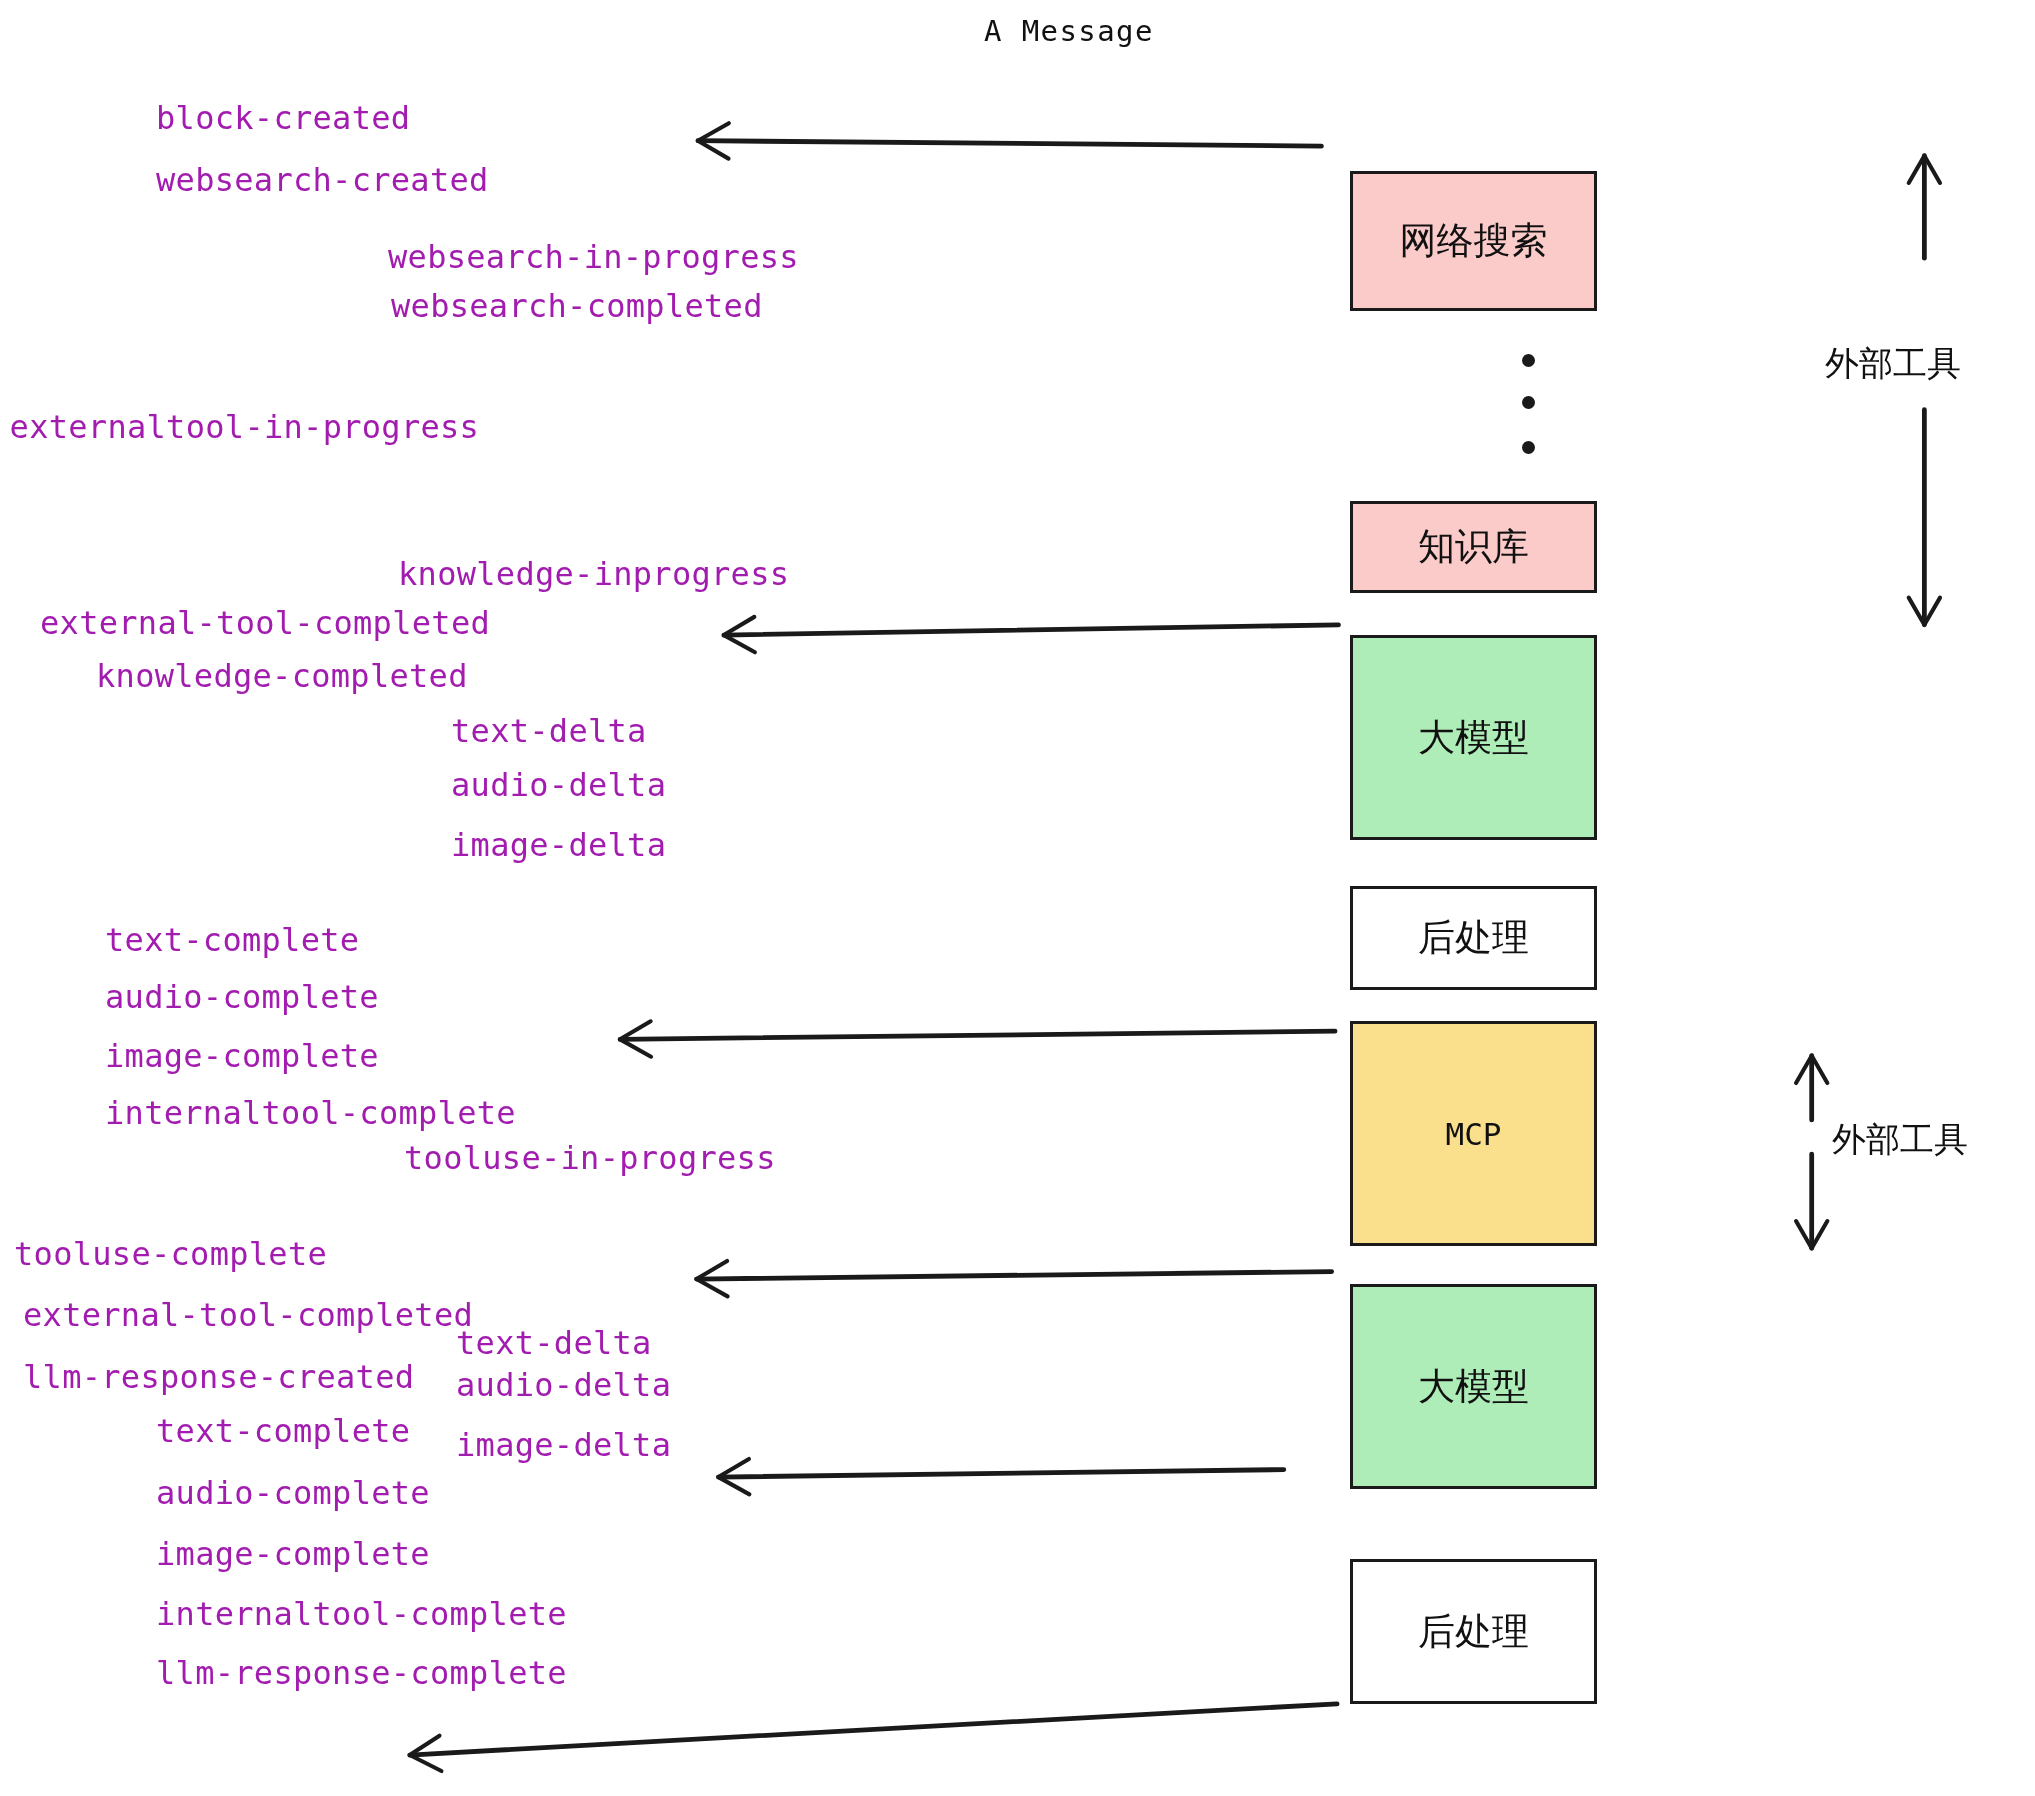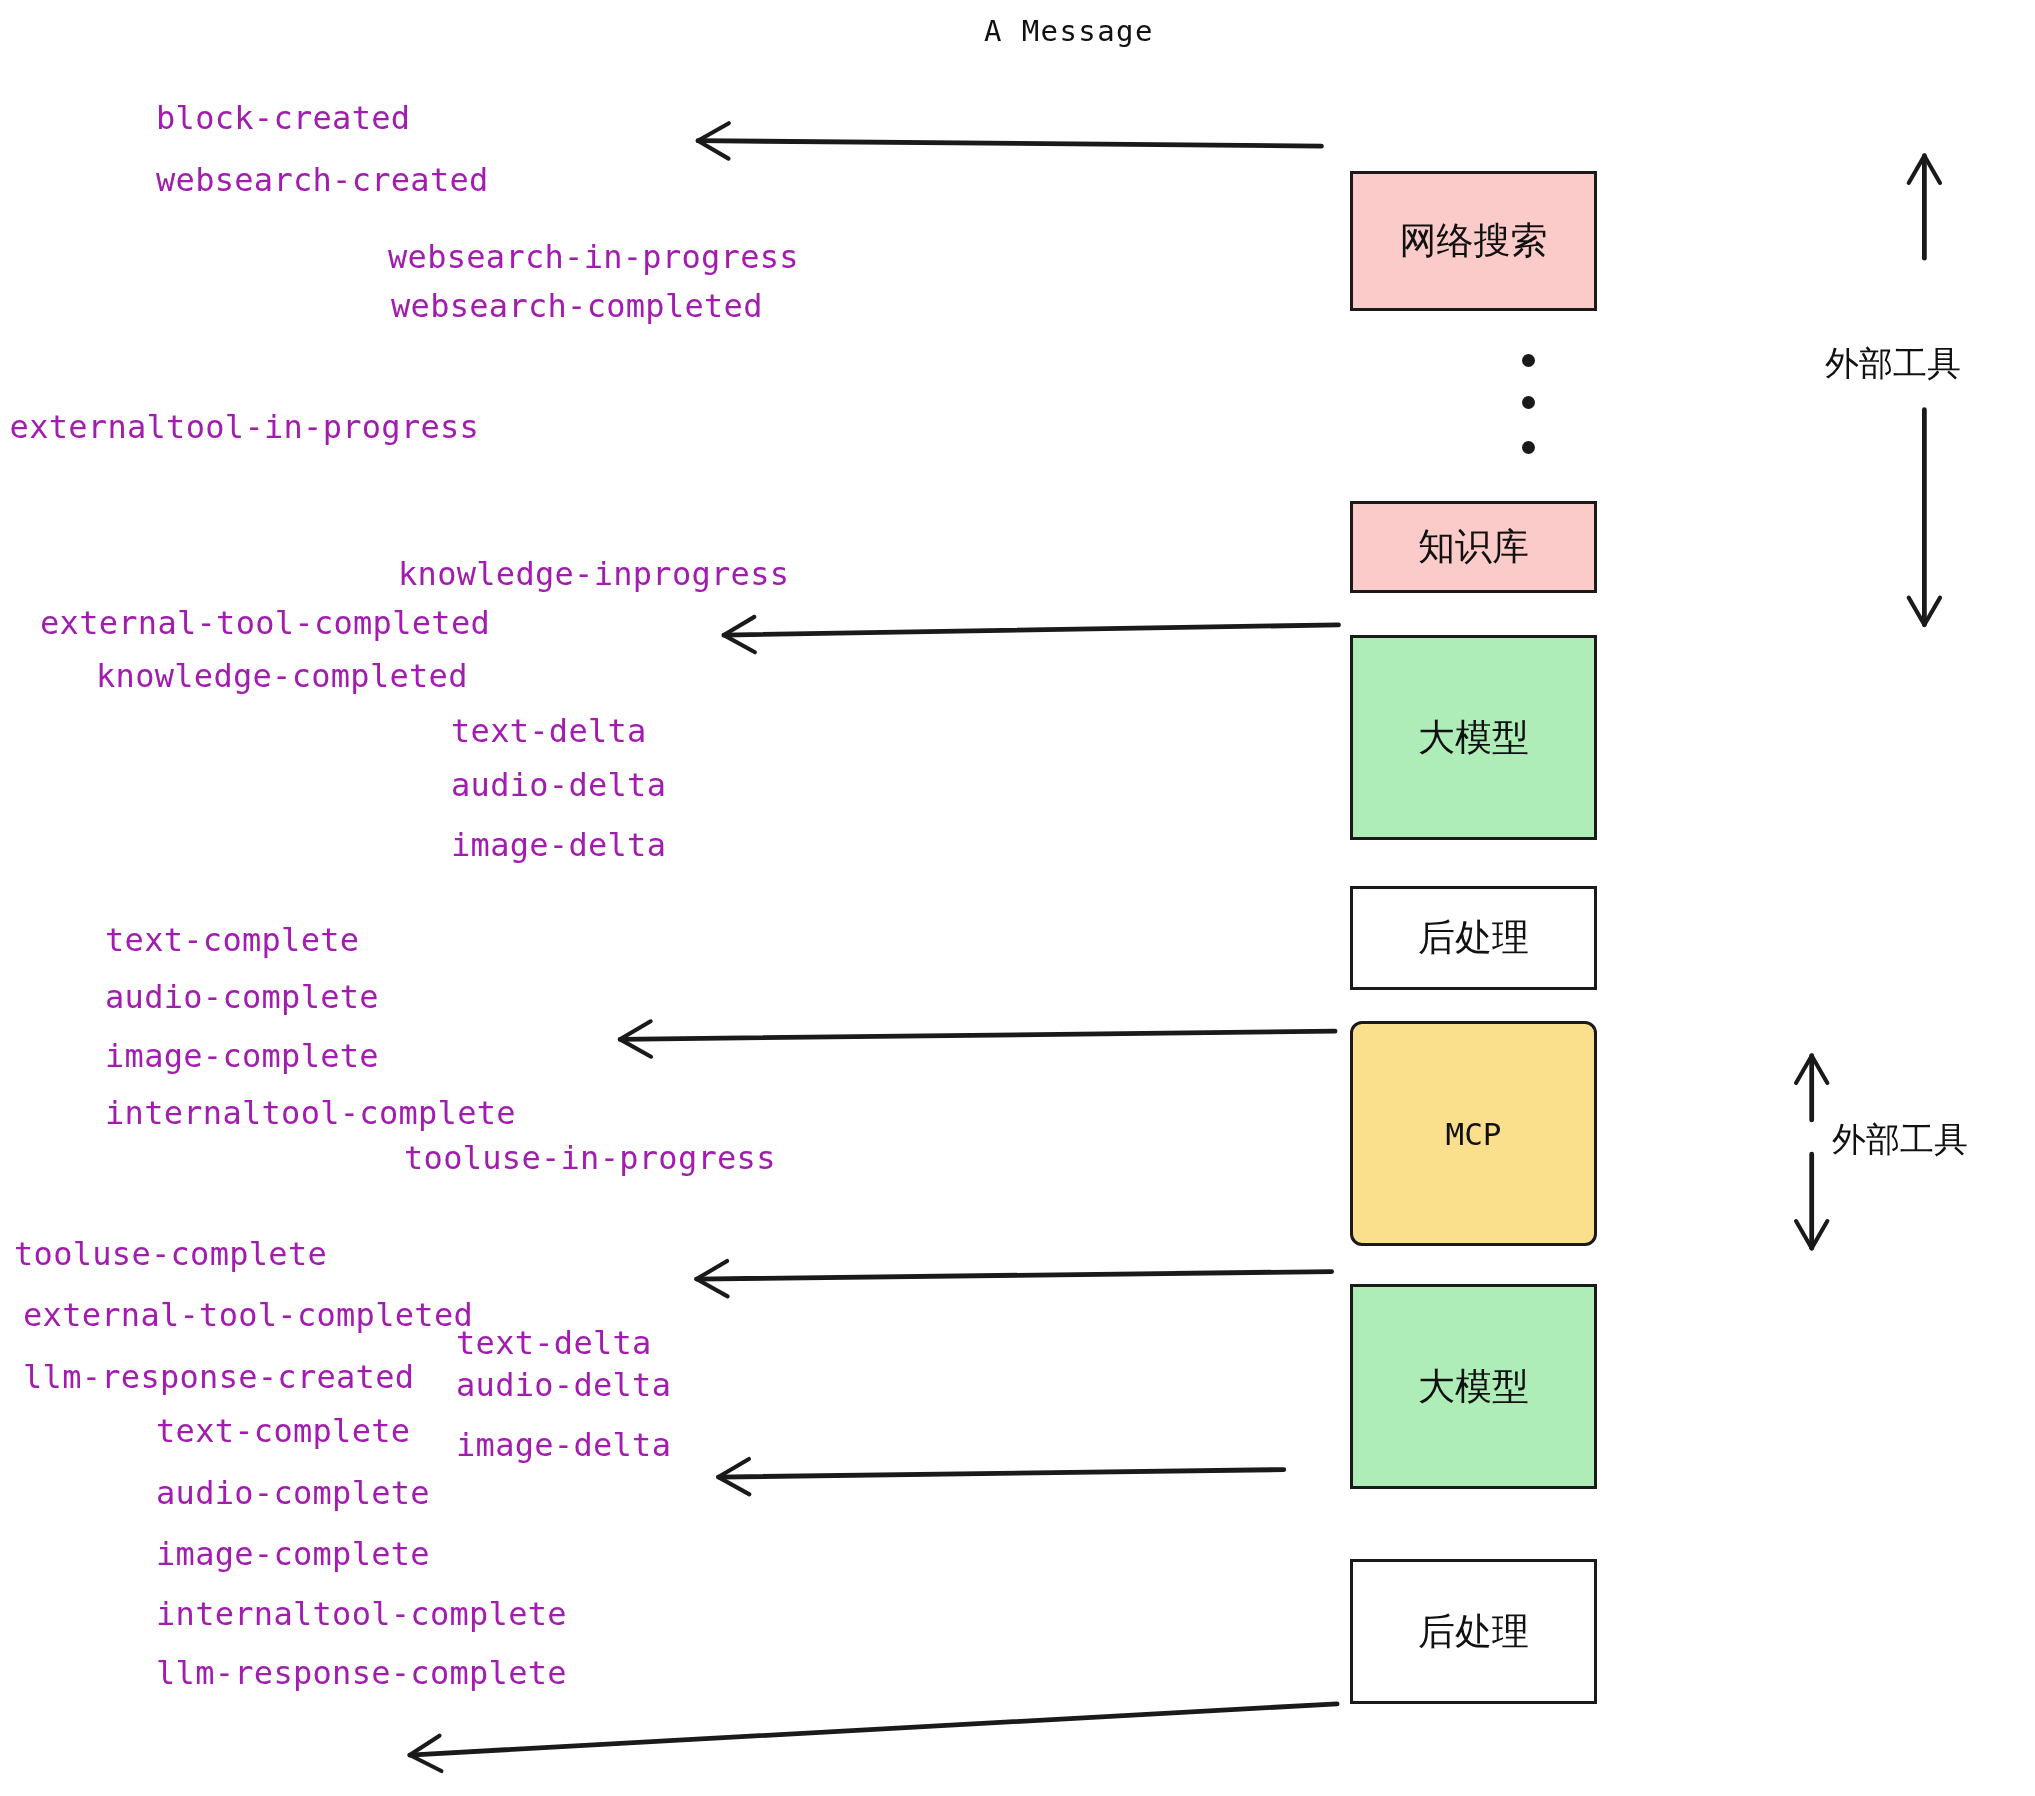--- a/index.html
+++ b/index.html
@@ -108,21 +108,21 @@
       </div>
       <div class="node" style="left: 1342px; top: 501px; width: 247px; height: 92px; background: rgb(251, 203, 201); border-color: rgb(26, 26, 26);">
         <span>知识库</span>
       </div>
       <div class="node" style="left: 1342px; top: 635px; width: 247px; height: 205px; background: rgb(175, 237, 184); border-color: rgb(26, 26, 26);">
         <span>大模型</span>
       </div>
       <div class="node" style="left: 1342px; top: 886px; width: 247px; height: 104px; background: rgb(255, 255, 255); border-color: rgb(26, 26, 26);">
         <span>后处理</span>
       </div>
-      <div class="node mcp-node" style="left: 1342px; top: 1021px; width: 247px; height: 225px; background: rgb(250, 224, 140); border-color: rgb(26, 26, 26); border-radius: 12px;">
+      <div class="node mcp-node" style="left: 1342px; top: 1021px; width: 247px; height: 225px; background: rgb(250, 224, 140); border-color: rgb(26, 26, 26);">
         <span>MCP</span>
       </div>
       <div class="node" style="left: 1342px; top: 1284px; width: 247px; height: 205px; background: rgb(175, 237, 184); border-color: rgb(26, 26, 26);">
         <span>大模型</span>
       </div>
       <div class="node" style="left: 1342px; top: 1559px; width: 247px; height: 145px; background: rgb(255, 255, 255); border-color: rgb(26, 26, 26);">
         <span>后处理</span>
       </div>
     </div>
 

